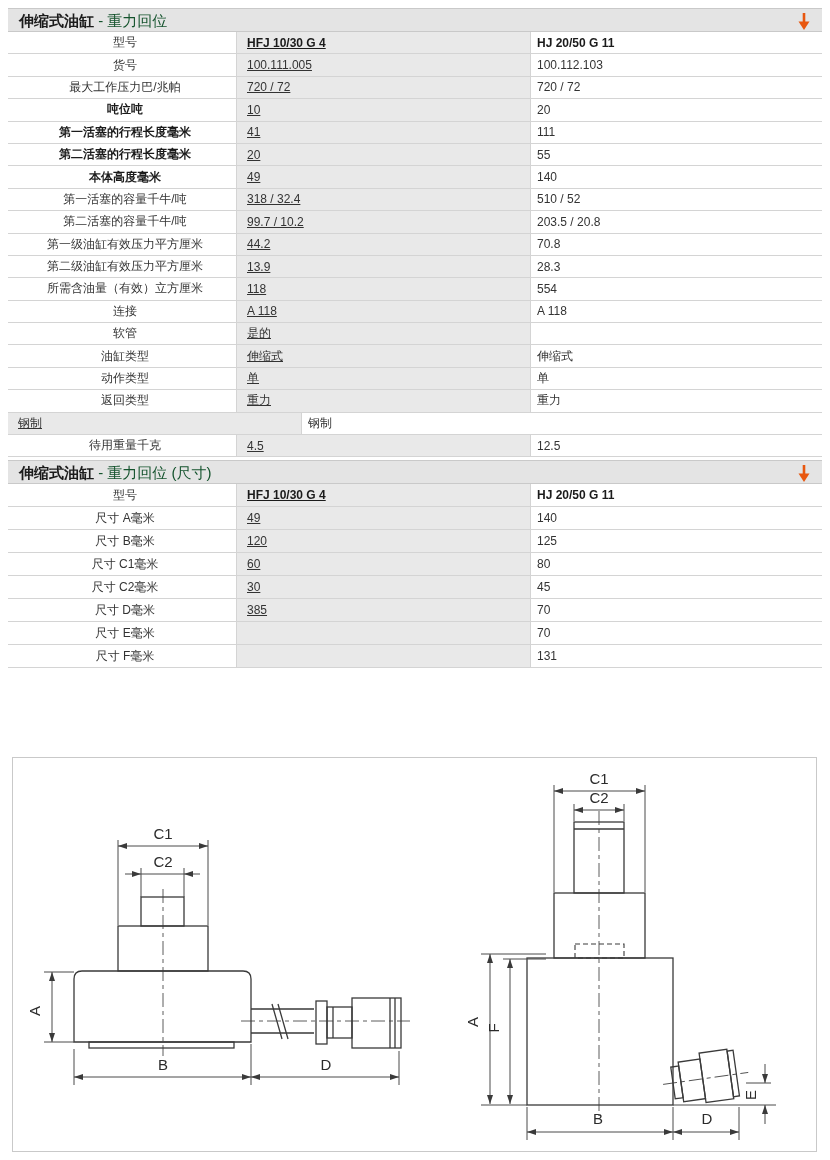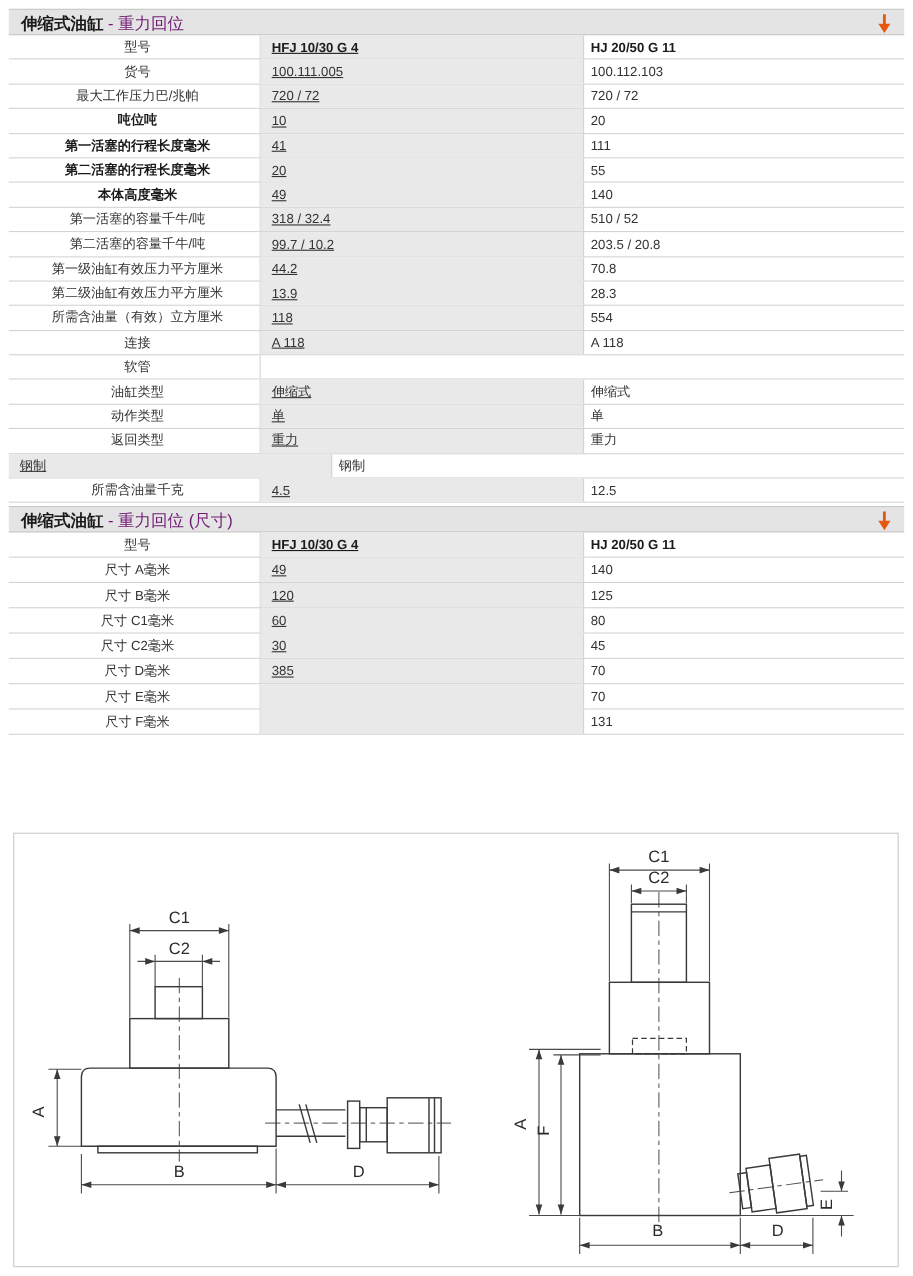--- a/index.html
+++ b/index.html
@@ -8,21 +8,21 @@
     font-family:"Liberation Sans","DejaVu Sans",sans-serif;
     color:#333;overflow:hidden;
   }
   .sect{position:absolute;left:8px;width:814px;}
   .titlebar{
     height:24px;background:var(--title-bg,#e4e4e4);
     border-top:1px solid #c9c9c9;border-bottom:1px solid #c9c9c9;
     display:flex;align-items:flex-end;padding:0 10px 0 11px;box-sizing:border-box;
   }
   .titlebar .t1{font-weight:bold;font-size:15px;color:#1b1b1b;}
-  .titlebar .t2{font-size:15px;color:#701a75;white-space:pre;}
+  .titlebar .t2{font-size:15px;color:#14532d;white-space:pre;}
   .arrow-btn{margin-left:auto;display:flex;align-items:center;cursor:pointer;}
   .trow,.thead{display:flex;border-bottom:1px solid #d4d4d4;font-size:12px;align-items:stretch;}
   .t1rows .trow,.t1rows .thead,.thead.h1{height:21.4px;}
   .t2rows .trow,.thead.h2{height:22px;}
   .c{box-sizing:border-box;display:flex;align-items:center;overflow:hidden;}
   .c.label{width:229px;padding:0 6px 0 12px;border-right:1px solid #d4d4d4;justify-content:center;}
   .c.v1{width:294px;padding-left:10px;background:var(--col-bg,#e9e9e9);border-right:1px solid #d4d4d4;text-decoration:underline;}
   .c.v2{flex:1;padding-left:6px;}
   .thead .c.v1,.thead .c.v2{font-weight:bold;color:#1b1b1b;}
   .trow.boldrow .lab,.trow.boldrow .unit{font-weight:bold;color:#1b1b1b;}
@@ -158,20 +158,21 @@
           <span class="unit"></span>
         </div>
         <div class="c v1">A 118</div>
         <div class="c v2">A 118</div>
       </div>
       <div class="trow">
         <div class="c label">
           <span class="lab">软管</span>
           <span class="unit"></span>
         </div>
+        <div class="c v1">是的</div>
         <div class="c v2"></div>
       </div>
       <div class="trow">
         <div class="c label">
           <span class="lab">油缸类型</span>
           <span class="unit"></span>
         </div>
         <div class="c v1">伸缩式</div>
         <div class="c v2">伸缩式</div>
       </div>
@@ -190,21 +191,21 @@
         </div>
         <div class="c v1">重力</div>
         <div class="c v2">重力</div>
       </div>
       <div class="trow">
         <div class="c v1">钢制</div>
         <div class="c v2">钢制</div>
       </div>
       <div class="trow">
         <div class="c label">
-          <span class="lab">所需含油量</span>
+          <span class="lab">待用重量</span>
           <span class="unit">千克</span>
         </div>
         <div class="c v1">4.5</div>
         <div class="c v2">12.5</div>
       </div>
     </div>
 </section>
 
 <section class="sect" style="top:460px">
   <div class="titlebar">

